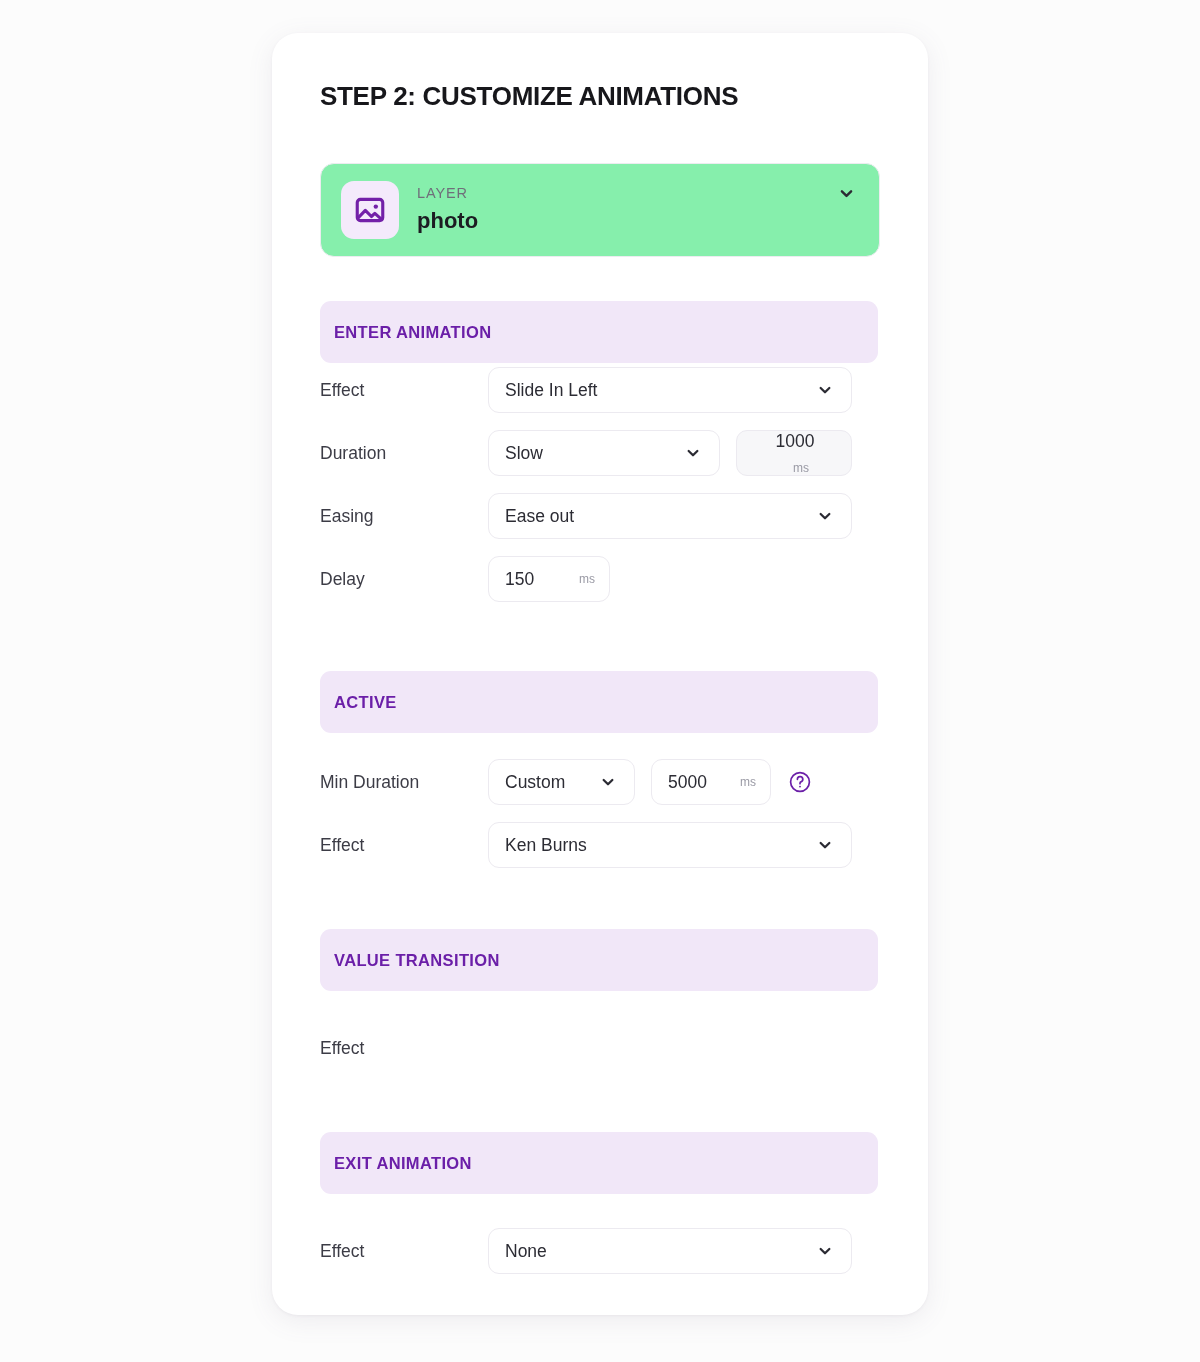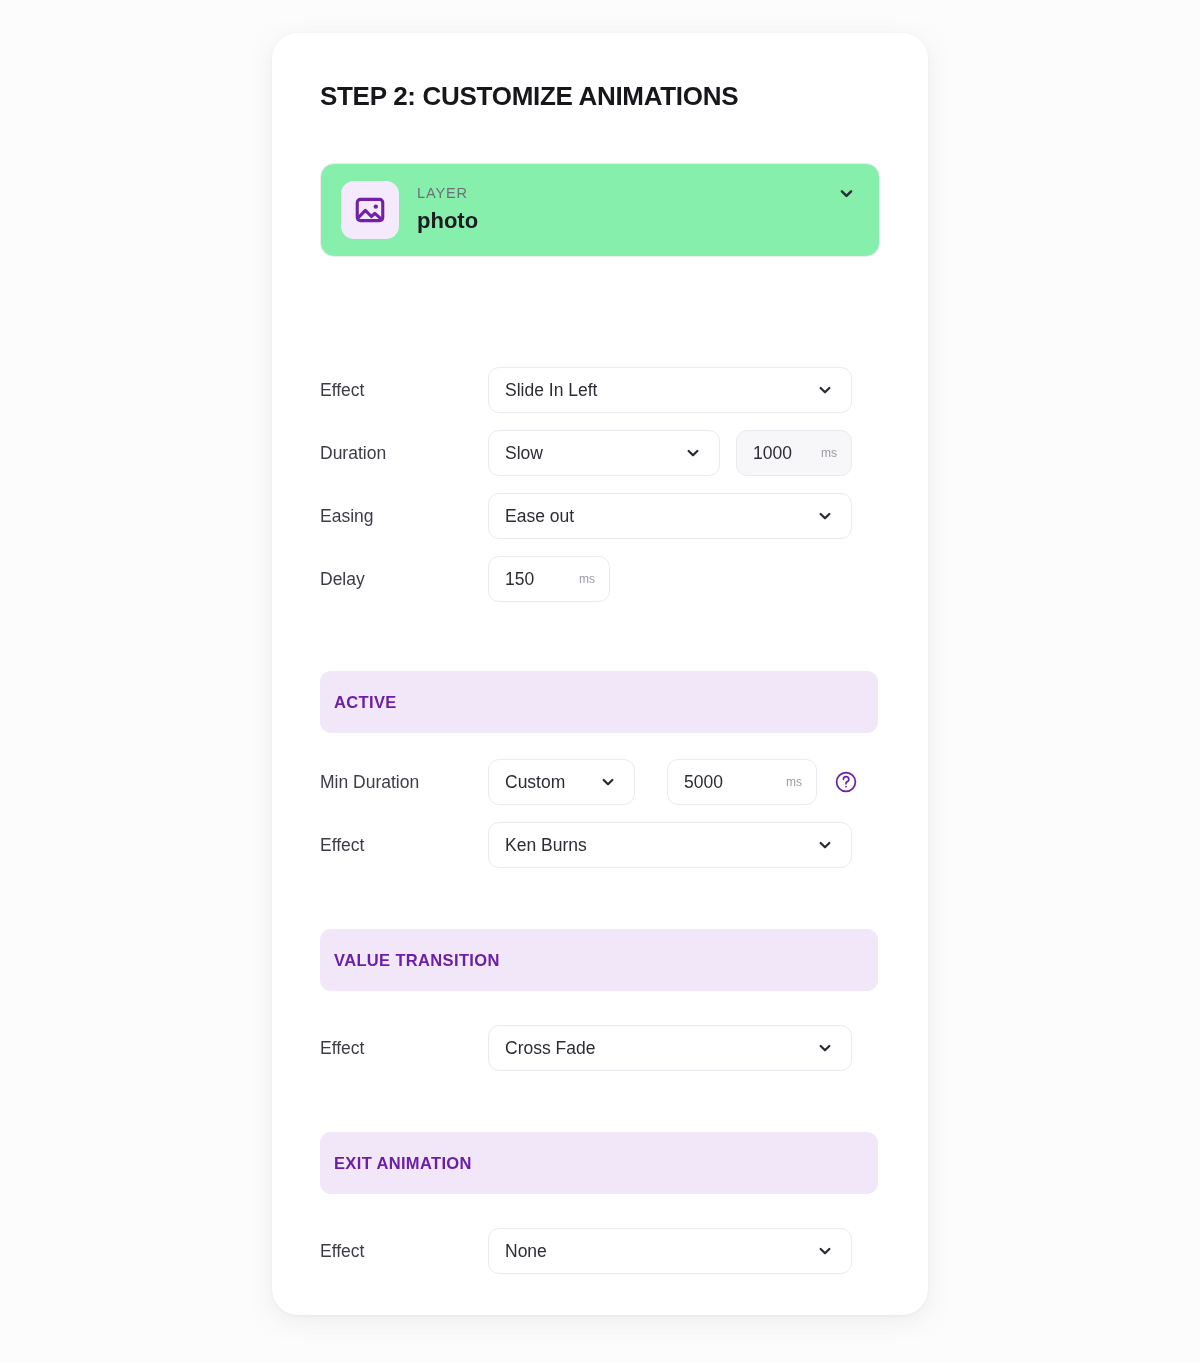--- a/index.html
+++ b/index.html
@@ -151,33 +151,34 @@
   .control.select {
     padding: 0 18px 0 16px;
     justify-content: space-between;
   }
   .control.numeric {
     padding: 0 14px 0 16px;
     justify-content: space-between;
   }
   .control.muted {
     background: #f7f7f9;
+    flex-direction: column;
   }
   .unit {
     font-size: 12px;
     color: #9a9aa5;
     margin-left: 12px;
   }
 
   .w-effect   { width: 364px; }
   .w-duration { width: 232px; }
   .w-msbox    { width: 116px; margin-left: 16px; }
   .w-delay    { width: 122px; }
   .w-custom   { width: 147px; }
-  .w-ms5000   { width: 150px; margin-left: 32px; }
+  .w-ms5000   { width: 120px; margin-left: 16px; }
 
   .help-icon {
     margin-left: 16px;
     width: 26px;
     height: 26px;
     flex: 0 0 auto;
     display: flex;
     align-items: center;
     justify-content: center;
   }
@@ -204,20 +205,23 @@
         <div class="layer-kicker">LAYER</div>
         <div class="layer-value">photo</div>
       </div>
       <div class="layer-chevron">
         <svg width="17" height="17" viewBox="0 0 24 24" fill="none" stroke="#2b2b33" stroke-width="3.4" stroke-linecap="round" stroke-linejoin="round">
           <path d="M5.5 9l6.5 6.4L18.5 9"></path>
         </svg>
       </div>
     </div>
 
+    <div class="band" style="top:268px">
+      <span class="band-label">ENTER ANIMATION</span>
+    </div>
 
     <div class="row" style="top:334px">
       <span class="row-label">Effect</span>
       <div class="control select w-effect">
         <span>Slide In Left</span>
         <span>
           <svg width="16" height="16" viewBox="0 0 24 24" fill="none" stroke="#2b2b33" stroke-width="3.4" stroke-linecap="round" stroke-linejoin="round">
             <path d="M5.5 9l6.5 6.4L18.5 9"></path>
           </svg>
         </span>
@@ -298,28 +302,20 @@
         </span>
       </div>
     </div>
 
     <div class="band" style="top:896px">
       <span class="band-label">VALUE TRANSITION</span>
     </div>
 
     <div class="row" style="top:992px">
       <span class="row-label">Effect</span>
-      <div class="control select w-effect">
-        <span>Cross Fade</span>
-        <span>
-          <svg width="16" height="16" viewBox="0 0 24 24" fill="none" stroke="#2b2b33" stroke-width="3.4" stroke-linecap="round" stroke-linejoin="round">
-            <path d="M5.5 9l6.5 6.4L18.5 9"></path>
-          </svg>
-        </span>
-      </div>
     </div>
 
     <div class="band" style="top:1099px">
       <span class="band-label">EXIT ANIMATION</span>
     </div>
 
     <div class="row" style="top:1195px">
       <span class="row-label">Effect</span>
       <div class="control select w-effect">
         <span>None</span>

